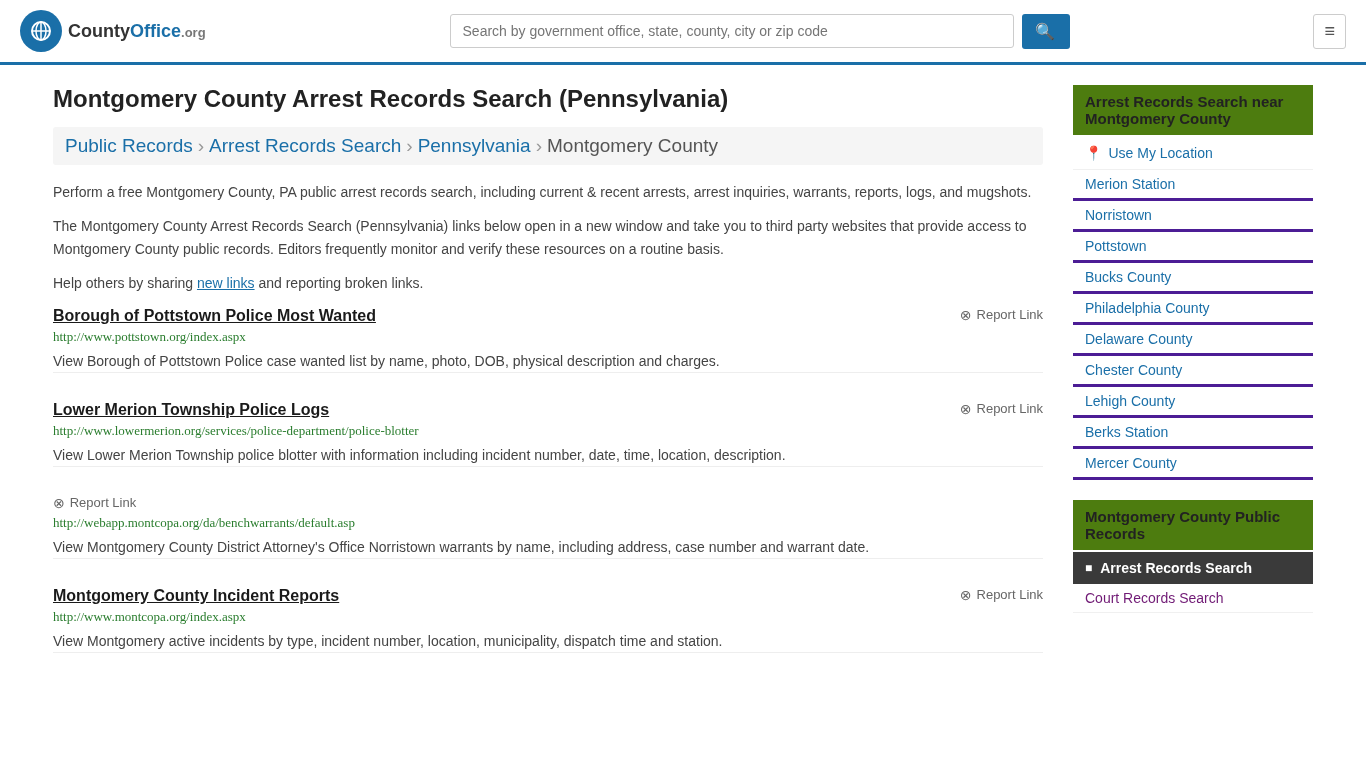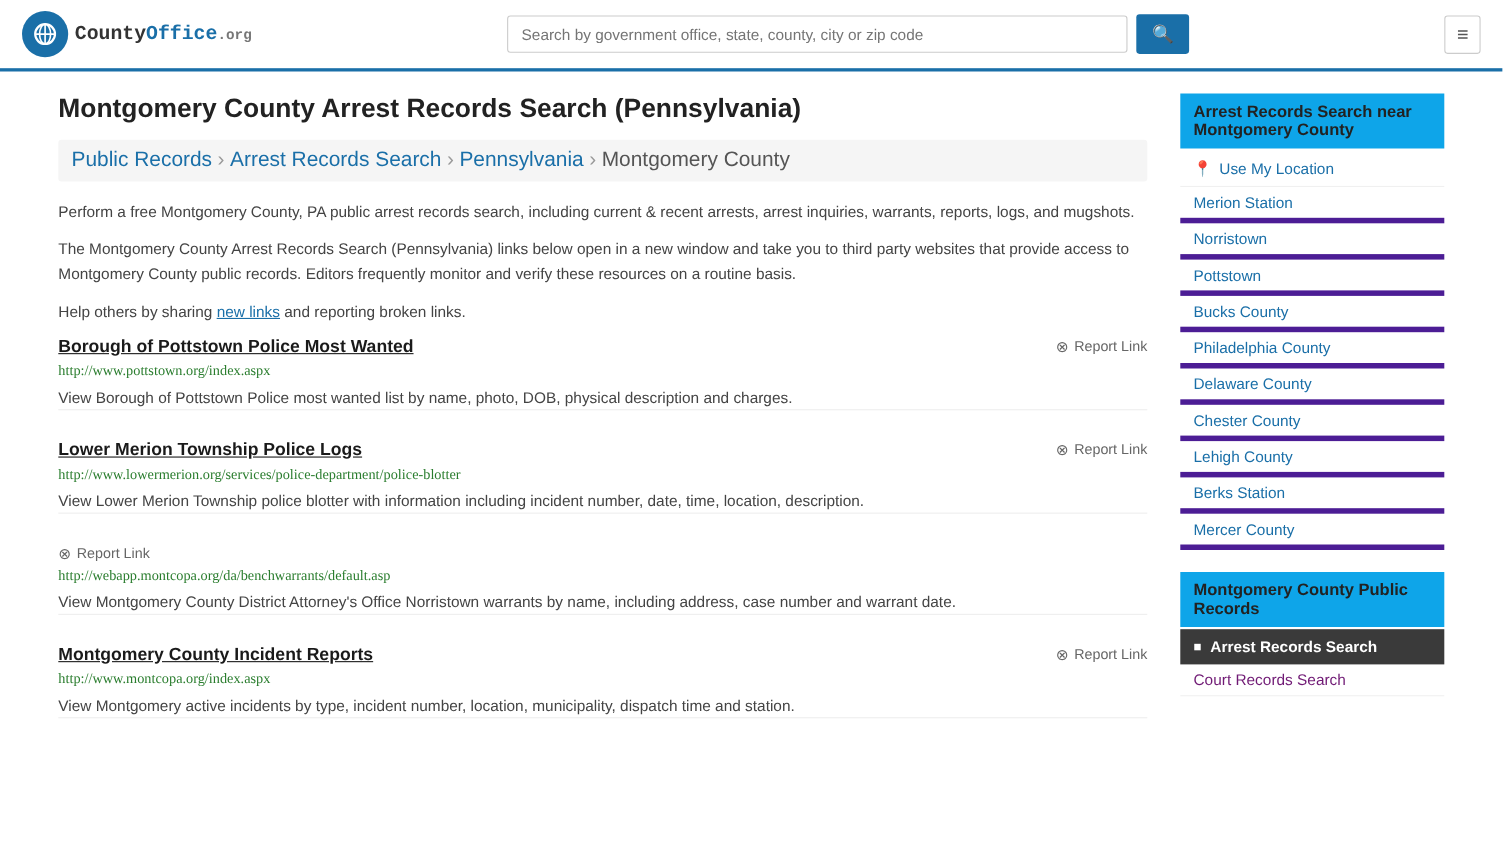--- a/index.html
+++ b/index.html
@@ -158,34 +158,34 @@
 
     
     .sidebar {
       width: 240px;
       flex-shrink: 0;
     }
     .sidebar-section {
       margin-bottom: 20px;
     }
     .sidebar-title {
-      background: #0ea5e9;
+      background: #4d7c0f;
       padding: 8px 12px;
       font-size: 15px;
       font-weight: bold;
       color: #222;
       margin-bottom: 2px;
     }
     .sidebar-link {
       display: block;
       padding: 6px 12px;
       color: #1a6fa8;
       text-decoration: none;
       font-size: 14px;
-      border-bottom: 5px solid #4c1d95;
+      border-bottom: 3px solid #4c1d95;
       cursor: pointer;
     }
     .sidebar-link-location {
       display: flex;
       align-items: center;
       gap: 6px;
       padding: 8px 12px;
       color: #1a6fa8;
       font-size: 14px;
       cursor: pointer;
@@ -229,21 +229,21 @@
     <div class="logo-circle">
       <svg width="28" height="28" viewBox="0 0 28 28" fill="none">
         <circle cx="14" cy="14" r="13" fill="#1a6fa8"></circle>
         <circle cx="14" cy="14" r="9" fill="none" stroke="white" stroke-width="2"></circle>
         <line x1="14" y1="5" x2="14" y2="23" stroke="white" stroke-width="1.5"></line>
         <line x1="5" y1="14" x2="23" y2="14" stroke="white" stroke-width="1.5"></line>
         <ellipse cx="14" cy="14" rx="5" ry="9" fill="none" stroke="white" stroke-width="1.5"></ellipse>
       </svg>
     </div>
     <div>
-      <span style="font-size:18px; font-weight:bold; color:#333;font-family:Liberation Mono, monospace;">County<span style="color:#1a6fa8;">Office</span><span style="color:#777; font-size:13px;">.org</span></span>
+      <span style="font-size:18px; font-weight:bold; color:#333;">County<span style="color:#1a6fa8;">Office</span><span style="color:#777; font-size:13px;">.org</span></span>
     </div>
   </div>
   <div class="search-area">
     <input class="search-input" type="text" placeholder="Search by government office, state, county, city or zip code" style="">
     <button class="search-btn">
       <span>🔍</span>
     </button>
   </div>
   <button class="menu-btn">
     <span>≡</span>
@@ -275,21 +275,21 @@
     <div id="results-container">
         <div class="result-item">
       <div class="result-header">
         <span class="result-title">Borough of Pottstown Police Most Wanted</span>
         <span class="report-link">
           <span class="report-icon">⊗</span>
           <span>Report Link</span>
         </span>
       </div>
       <div class="result-url">http://www.pottstown.org/index.aspx</div>
-      <div class="result-desc">View Borough of Pottstown Police most wanted list by name, photo, DOB, physical description and charges.</div>
+      <div class="result-desc">View Borough of Pottstown Police case wanted list by name, photo, DOB, physical description and charges.</div>
     </div>
         <div class="result-item">
       <div class="result-header">
         <span class="result-title">Lower Merion Township Police Logs</span>
         <span class="report-link">
           <span class="report-icon">⊗</span>
           <span>Report Link</span>
         </span>
       </div>
       <div class="result-url">http://www.lowermerion.org/services/police-department/police-blotter</div>

